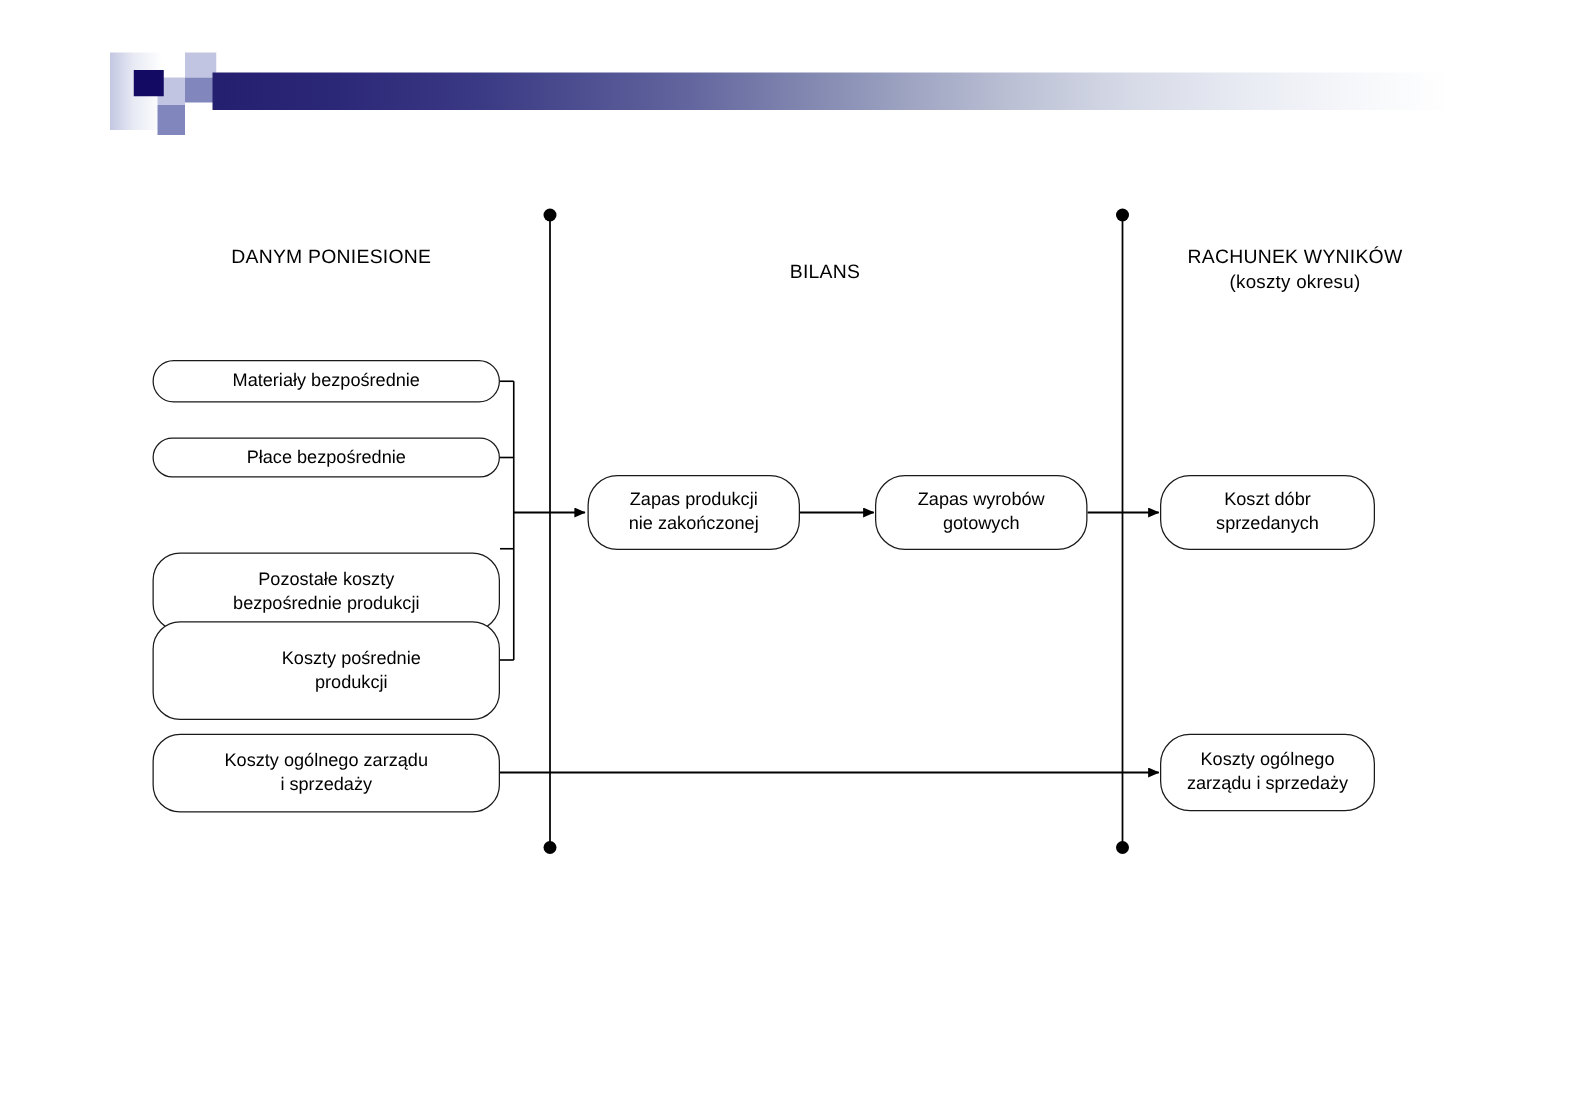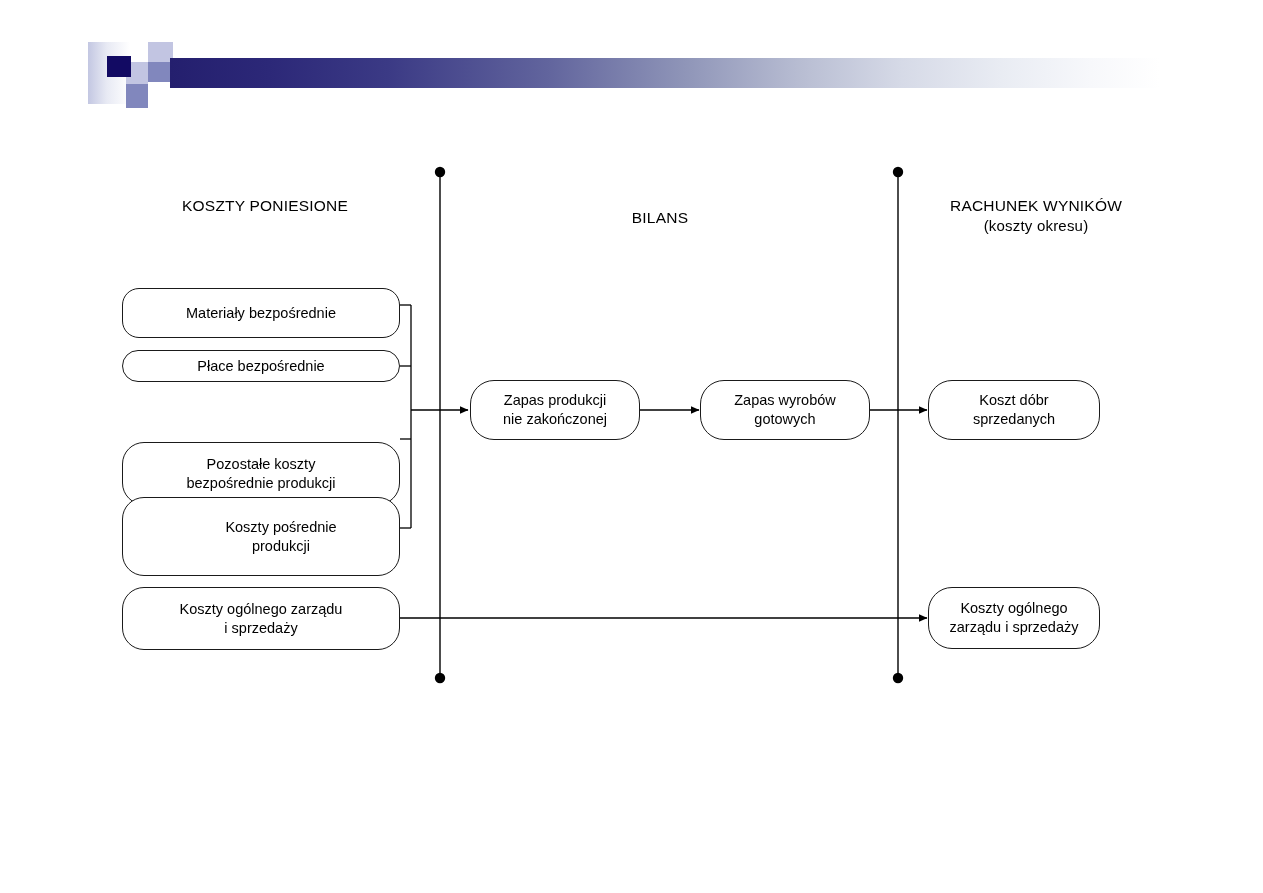--- a/index.html
+++ b/index.html
@@ -118,21 +118,21 @@
   <div class="deco-sq" style="left:148px; top:42px; width:25px; height:20px; background:#c2c5e2;"></div>
   <div class="deco-sq" style="left:148px; top:62px; width:25px; height:20px; background:#8187bd;"></div>
   <div class="deco-sq" style="left:126px; top:62px; width:22px; height:22px; background:#c2c5e2;"></div>
   <div class="deco-sq" style="left:126px; top:84px; width:22px; height:24px; background:#8187bd;"></div>
   <div class="deco-sq" style="left:148px; top:82px; width:25px; height:0px; background:#c2c5e2;"></div>
   <div class="deco-sq" style="left:107px; top:56px; width:24px; height:21px; background:#120a63;"></div>
   <div id="deco-bar"></div>
 </div>
 
 <div class="column-heading" id="col-heading-left">
-  <span>KOSZTY PONIESIONE</span>
+  <span>DANYM PONIESIONE</span>
 </div>
 <div class="column-heading" id="col-heading-center">
   <span>BILANS</span>
 </div>
 <div class="column-heading" id="col-heading-right">
   <span>RACHUNEK WYNIKÓW</span>
   <span class="heading-sub">(koszty okresu)</span>
 </div>
 
 <svg id="diagram-canvas" viewBox="0 0 1263 893" xmlns="http://www.w3.org/2000/svg">
@@ -160,21 +160,21 @@
     <line x1="400" y1="439" x2="411" y2="439"></line>
     <line x1="400" y1="528" x2="411" y2="528"></line>
   </g>
 
   <line x1="411" y1="410" x2="468" y2="410" stroke="#000000" stroke-width="1.5" marker-end="url(#arrowhead)"></line>
   <line x1="640" y1="410" x2="699" y2="410" stroke="#000000" stroke-width="1.5" marker-end="url(#arrowhead)"></line>
   <line x1="870" y1="410" x2="927" y2="410" stroke="#000000" stroke-width="1.5" marker-end="url(#arrowhead)"></line>
   <line x1="400" y1="618" x2="927" y2="618" stroke="#000000" stroke-width="1.5" marker-end="url(#arrowhead)"></line>
 </svg>
 
-<div class="node" style="left:122px; top:288px; width:278px; height:50px; border-radius:17px;">Materiały bezpośrednie</div>
+<div class="node" style="left:122px; top:288px; width:278px; height:34px; border-radius:17px;">Materiały bezpośrednie</div>
 
 <div class="node" style="left:122px; top:350px; width:278px; height:32px; border-radius:16px;">Płace bezpośrednie</div>
 
 <div class="node" style="left:122px; top:408px; width:278px; height:63px; border-radius:22px;margin-top:34px;">Pozostałe koszty
 bezpośrednie produkcji</div>
 
 <div class="node" style="left:122px; top:497px; width:278px; height:79px; border-radius:22px;padding-left:40px;">Koszty pośrednie
 produkcji</div>
 
 <div class="node" style="left:122px; top:587px; width:278px; height:63px; border-radius:22px;">Koszty ogólnego zarządu

